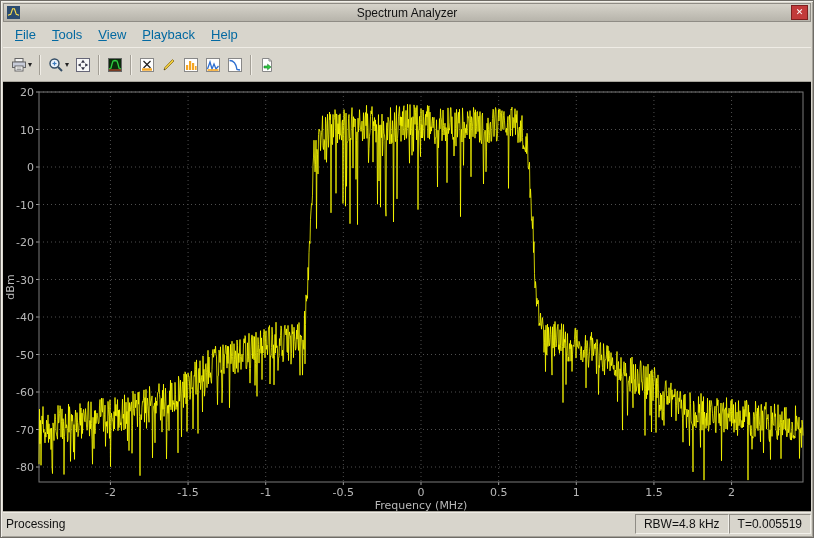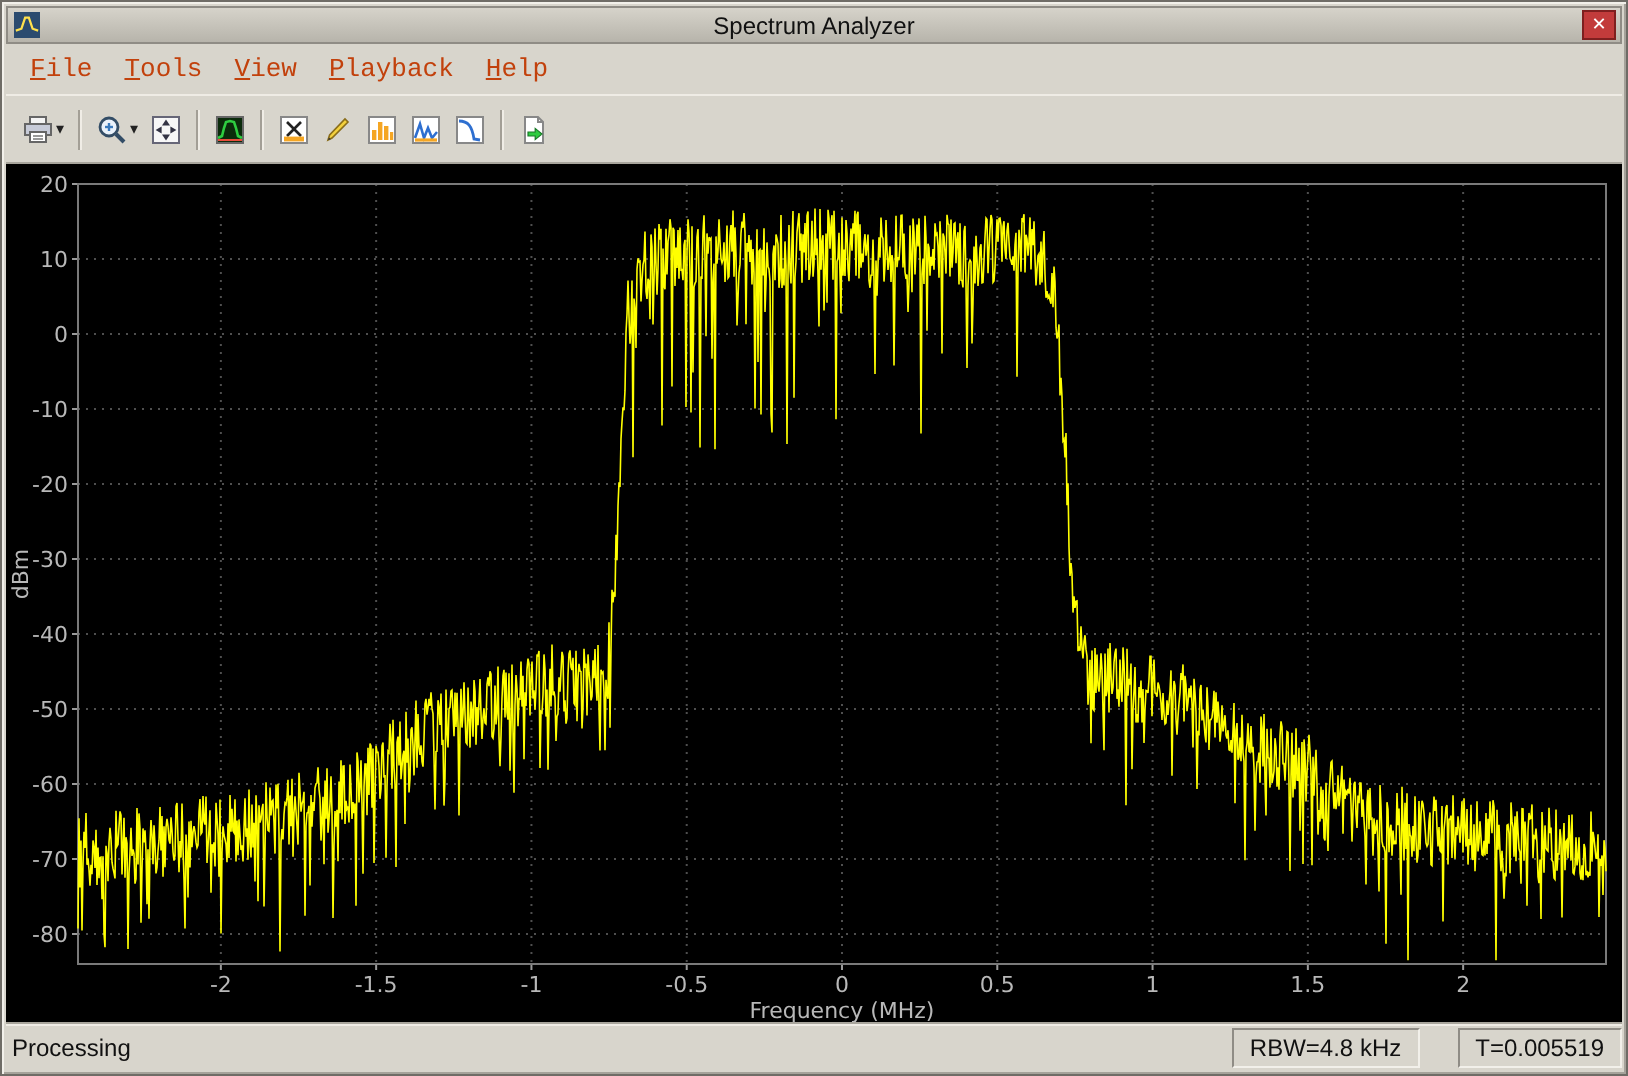--- a/index.html
+++ b/index.html
@@ -8,21 +8,21 @@
           box-shadow:inset 1px 1px 0 #f2f0ea, inset -1px -1px 0 #a5a29a;
           display:flex;flex-direction:column;box-sizing:border-box;padding:2px;}
   
   .titlebar{height:19px;flex:0 0 19px;background:linear-gradient(#d6d3ca,#b7b4ab);
             border:1px solid #8f8c85;display:flex;align-items:center;position:relative;box-sizing:border-box;}
   .titlebar .title{position:absolute;left:0;right:0;text-align:center;font-size:12px;color:#111;}
   .win-icon{width:13px;height:13px;margin-left:3px;display:flex;z-index:2;}
   .close-btn{margin-left:auto;margin-right:2px;width:15px;height:13px;background:#c23b3b;border:1px solid #7e1f1f;
              color:#fff;font-size:9px;line-height:12px;text-align:center;z-index:2;cursor:default;}
   
-  .menubar{height:25px;flex:0 0 25px;display:flex;align-items:center;padding:0 4px;font-size:13px;color:#c2410c;font-family:Liberation Mono, monospace;}
+  .menubar{height:25px;flex:0 0 25px;display:flex;align-items:center;padding:0 4px;font-size:13px;color:#0369a1;}
   .menu-item{padding:3px 8px 4px 8px;}
   .menu-item u{text-decoration:underline;}
   
   .toolbar{height:33px;flex:0 0 33px;display:flex;align-items:center;padding:0 5px;
            border-top:1px solid #efece5;border-bottom:1px solid #a8a59c;box-shadow:0 1px 0 #efece5;}
   .tbtn{height:24px;display:flex;align-items:center;justify-content:center;padding:2px 2px;border:1px solid transparent;border-radius:2px;}
   .tbtn svg{display:block;}
   .caret{font-size:8px;color:#222;margin-left:1px;line-height:8px;}
   .tsep{width:0;height:20px;border-left:1px solid #a39f96;border-right:1px solid #f0ede6;margin:0 4px;}
   
@@ -228,19 +228,19 @@
         <text x="31" y="389" fill="#b8b8b8" font-size="11" font-family="DejaVu Sans, sans-serif" text-anchor="end">-80</text>
         <rect x="36" y="10" width="764" height="390" fill="none" stroke="#7a7a7a" stroke-width="1"></rect>
         <text x="418" y="427" fill="#b8b8b8" font-size="11" font-family="DejaVu Sans, sans-serif" text-anchor="middle">Frequency (MHz)</text>
         <text x="11" y="205" fill="#b8b8b8" font-size="11" font-family="DejaVu Sans, sans-serif" text-anchor="middle" transform="rotate(-90 11 205)">dBm</text>
         <polyline points="36.0,382.2 36.5,327.1 37.0,361.8 37.5,338.3 38.0,383.3 38.5,349.9 39.0,333.9 39.5,342.0 40.0,324.5 40.5,350.4 41.0,347.2 41.5,352.8 42.0,360.9 42.5,350.4 43.0,355.1 43.5,338.2 44.0,341.4 44.5,352.0 45.0,332.9 45.5,360.5 46.0,341.8 46.5,357.1 47.0,346.8 47.5,346.6 48.0,367.6 48.5,346.1 49.0,384.7 49.5,391.6 50.0,340.9 50.5,344.6 51.0,358.6 51.5,339.1 52.0,331.9 52.5,337.5 53.0,349.1 53.5,352.2 54.0,354.4 54.5,357.2 55.0,323.4 55.5,341.1 56.0,340.2 56.5,331.4 57.0,323.7 57.5,325.5 58.0,355.2 58.5,339.8 59.0,326.9 59.5,356.9 60.0,336.6 60.5,339.6 61.0,392.5 61.5,354.6 62.0,344.7 62.5,331.9 63.0,346.0 63.5,342.7 64.0,344.8 64.5,359.8 65.0,357.5 65.5,322.0 66.0,350.3 66.5,324.7 67.0,332.2 67.5,379.4 68.0,352.5 68.5,332.2 69.0,339.2 69.5,333.2 70.0,343.8 70.5,370.1 71.0,342.6 71.5,377.4 72.0,340.2 72.5,328.0 73.0,335.6 73.5,350.1 74.0,330.6 74.5,340.4 75.0,354.7 75.5,351.7 76.0,343.4 76.5,338.2 77.0,321.5 77.5,343.3 78.0,326.0 78.5,356.4 79.0,331.1 79.5,351.6 80.0,331.7 80.5,327.4 81.0,331.1 81.5,337.9 82.0,339.8 82.5,326.6 83.0,332.9 83.5,344.0 84.0,348.3 84.5,345.8 85.0,321.2 85.5,319.5 86.0,337.7 86.5,354.1 87.0,338.5 87.5,346.8 88.0,319.8 88.5,341.7 89.0,357.8 89.5,382.2 90.0,335.3 90.5,344.0 91.0,366.7 91.5,328.7 92.0,351.8 92.5,328.4 93.0,341.6 93.5,334.2 94.0,331.1 94.5,333.8 95.0,339.1 95.5,341.8 96.0,340.6 96.5,323.9 97.0,317.5 97.5,334.9 98.0,334.1 98.5,316.0 99.0,328.5 99.5,330.2 100.0,316.3 100.5,349.5 101.0,341.0 101.5,332.8 102.0,323.1 102.5,364.4 103.0,340.1 103.5,344.3 104.0,339.2 104.5,351.2 105.0,319.4 105.5,327.4 106.0,334.8 106.5,356.4 107.0,317.7 107.5,384.7 108.0,344.0 108.5,331.2 109.0,335.5 109.5,337.7 110.0,340.0 110.5,349.1 111.0,329.6 111.5,347.0 112.0,315.5 112.5,333.8 113.0,322.4 113.5,333.4 114.0,334.3 114.5,317.6 115.0,348.7 115.5,328.2 116.0,345.6 116.5,327.7 117.0,335.6 117.5,343.0 118.0,340.6 118.5,348.7 119.0,331.8 119.5,317.1 120.0,336.4 120.5,332.1 121.0,347.9 121.5,312.8 122.0,339.8 122.5,346.7 123.0,320.2 123.5,341.7 124.0,329.4 124.5,358.8 125.0,315.6 125.5,328.0 126.0,368.6 126.5,320.6 127.0,329.3 127.5,327.6 128.0,322.3 128.5,319.9 129.0,371.3 129.5,343.3 130.0,309.1 130.5,326.4 131.0,333.2 131.5,333.6 132.0,311.8 132.5,325.7 133.0,318.6 133.5,318.0 134.0,329.3 134.5,344.8 135.0,310.3 135.5,322.2 136.0,309.9 136.5,334.5 137.0,393.7 137.5,338.8 138.0,332.5 138.5,337.7 139.0,325.1 139.5,319.5 140.0,320.2 140.5,316.7 141.0,307.9 141.5,340.2 142.0,315.7 142.5,331.1 143.0,307.4 143.5,346.4 144.0,324.6 144.5,316.1 145.0,323.5 145.5,331.1 146.0,340.3 146.5,304.4 147.0,314.0 147.5,323.8 148.0,319.9 148.5,318.4 149.0,313.9 149.5,375.9 150.0,331.0 150.5,324.5 151.0,324.3 151.5,320.9 152.0,360.8 152.5,315.5 153.0,331.3 153.5,319.0 154.0,323.5 154.5,312.0 155.0,310.0 155.5,309.5 156.0,301.6 156.5,312.5 157.0,317.2 157.5,338.3 158.0,327.5 158.5,316.4 159.0,350.1 159.5,308.3 160.0,327.4 160.5,302.1 161.0,334.4 161.5,327.7 162.0,319.8 162.5,306.1 163.0,324.3 163.5,377.0 164.0,340.7 164.5,323.5 165.0,331.3 165.5,322.9 166.0,348.6 166.5,308.8 167.0,324.6 167.5,298.1 168.0,327.8 168.5,301.1 169.0,301.0 169.5,330.0 170.0,318.4 170.5,322.3 171.0,321.1 171.5,329.2 172.0,300.3 172.5,312.7 173.0,327.5 173.5,319.0 174.0,324.6 174.5,319.7 175.0,370.9 175.5,294.2 176.0,298.6 176.5,319.2 177.0,311.5 177.5,298.1 178.0,320.4 178.5,354.9 179.0,311.5 179.5,300.0 180.0,300.0 180.5,325.6 181.0,291.9 181.5,315.5 182.0,289.8 182.5,291.0 183.0,321.9 183.5,292.3 184.0,349.5 184.5,316.7 185.0,291.0 185.5,294.1 186.0,294.1 186.5,301.1 187.0,317.4 187.5,312.3 188.0,290.9 188.5,289.2 189.0,306.8 189.5,305.5 190.0,346.9 190.5,311.3 191.0,293.6 191.5,294.3 192.0,279.9 192.5,287.5 193.0,312.4 193.5,277.9 194.0,301.8 194.5,310.3 195.0,351.5 195.5,289.1 196.0,286.3 196.5,300.7 197.0,278.7 197.5,307.6 198.0,301.5 198.5,295.5 199.0,293.4 199.5,330.0 200.0,273.9 200.5,299.4 201.0,287.3 201.5,314.2 202.0,307.3 202.5,282.8 203.0,281.6 203.5,290.8 204.0,305.7 204.5,287.9 205.0,268.3 205.5,301.9 206.0,275.0 206.5,291.5 207.0,295.5 207.5,290.7 208.0,298.8 208.5,301.3 209.0,287.5 209.5,269.9 210.0,267.4 210.5,275.3 211.0,271.9 211.5,267.4 212.0,271.0 212.5,264.1 213.0,272.2 213.5,274.8 214.0,297.0 214.5,322.7 215.0,293.8 215.5,293.6 216.0,268.1 216.5,271.6 217.0,280.5 217.5,264.8 218.0,290.5 218.5,287.9 219.0,320.8 219.5,306.9 220.0,262.7 220.5,284.5 221.0,291.7 221.5,272.4 222.0,271.6 222.5,263.5 223.0,263.0 223.5,273.7 224.0,286.1 224.5,264.2 225.0,281.5 225.5,264.4 226.0,279.9 226.5,325.8 227.0,283.3 227.5,262.4 228.0,281.8 228.5,274.9 229.0,259.2 229.5,274.5 230.0,289.3 230.5,290.0 231.0,261.7 231.5,277.8 232.0,291.8 232.5,268.8 233.0,273.4 233.5,286.4 234.0,258.0 234.5,263.6 235.0,290.4 235.5,271.5 236.0,280.6 236.5,269.1 237.0,257.5 237.5,274.7 238.0,287.5 238.5,277.1 239.0,272.1 239.5,279.4 240.0,279.9 240.5,260.3 241.0,256.7 241.5,261.1 242.0,253.6 242.5,255.1 243.0,286.2 243.5,287.0 244.0,282.3 244.5,260.8 245.0,280.2 245.5,274.9 246.0,251.3 246.5,286.4 247.0,301.1 247.5,286.3 248.0,267.1 248.5,255.8 249.0,252.9 249.5,276.7 250.0,254.2 250.5,274.2 251.0,277.8 251.5,254.6 252.0,303.4 252.5,281.5 253.0,250.2 253.5,282.9 254.0,314.4 254.5,270.4 255.0,255.5 255.5,262.6 256.0,281.1 256.5,267.3 257.0,267.5 257.5,248.7 258.0,271.3 258.5,255.9 259.0,297.6 259.5,264.1 260.0,271.0 260.5,252.7 261.0,247.3 261.5,249.8 262.0,275.8 262.5,256.9 263.0,248.8 263.5,267.3 264.0,263.2 264.5,272.8 265.0,262.4 265.5,245.7 266.0,245.9 266.5,243.5 267.0,302.0 267.5,273.8 268.0,274.4 268.5,265.5 269.0,245.2 269.5,252.8 270.0,276.3 270.5,262.8 271.0,302.9 271.5,273.3 272.0,252.4 272.5,271.2 273.0,240.2 273.5,265.6 274.0,263.7 274.5,266.8 275.0,288.5 275.5,276.2 276.0,274.9 276.5,256.6 277.0,263.8 277.5,253.7 278.0,243.9 278.5,246.3 279.0,273.7 279.5,268.1 280.0,279.8 280.5,277.1 281.0,255.3 281.5,244.9 282.0,243.2 282.5,251.5 283.0,253.0 283.5,246.9 284.0,269.6 284.5,270.5 285.0,243.4 285.5,278.6 286.0,257.5 286.5,249.9 287.0,253.5 287.5,253.8 288.0,282.2 288.5,271.5 289.0,242.4 289.5,251.9 290.0,249.7 290.5,275.7 291.0,245.2 291.5,254.1 292.0,259.4 292.5,268.2 293.0,266.1 293.5,248.1 294.0,257.1 294.5,242.5 295.0,260.2 295.5,268.4 296.0,240.5 296.5,271.9 297.0,293.3 297.5,252.9 298.0,254.6 298.5,254.0 299.0,264.1 299.5,293.1 300.0,257.9 300.5,265.0 301.0,267.4 301.5,229.1 302.0,281.9 302.5,242.4 303.0,212.9 303.5,219.2 304.0,213.9 304.5,216.4 305.0,185.4 305.5,198.1 306.0,170.7 306.5,159.1 307.0,161.5 307.5,137.3 308.0,128.9 308.5,121.6 309.0,123.1 309.5,113.2 310.0,84.2 310.5,75.1 311.0,58.2 311.5,76.1 312.0,89.9 312.5,82.3 313.0,58.2 313.5,146.6 314.0,67.3 314.5,72.5 315.0,92.0 315.5,52.6 316.0,47.1 316.5,48.9 317.0,48.6 317.5,68.7 318.0,58.3 318.5,50.3 319.0,48.1 319.5,33.8 320.0,63.7 320.5,67.5 321.0,57.4 321.5,58.5 322.0,77.6 322.5,35.2 323.0,41.4 323.5,80.3 324.0,58.5 324.5,32.2 325.0,50.0 325.5,65.3 326.0,52.2 326.5,30.0 327.0,37.8 327.5,32.4 328.0,130.8 328.5,42.3 329.0,61.0 329.5,62.6 330.0,32.4 330.5,55.2 331.0,38.7 331.5,35.3 332.0,27.6 332.5,31.8 333.0,111.3 333.5,31.9 334.0,33.1 334.5,61.0 335.0,41.7 335.5,52.0 336.0,33.0 336.5,57.4 337.0,31.8 337.5,53.0 338.0,52.8 338.5,58.1 339.0,40.5 339.5,37.9 340.0,121.5 340.5,43.6 341.0,27.6 341.5,34.7 342.0,53.9 342.5,124.2 343.0,31.1 343.5,104.3 344.0,61.5 344.5,59.7 345.0,58.7 345.5,36.6 346.0,32.5 346.5,56.4 347.0,141.7 347.5,56.2 348.0,57.5 348.5,34.1 349.0,25.6 349.5,46.9 350.0,86.1 350.5,34.7 351.0,44.9 351.5,36.6 352.0,37.7 352.5,37.1 353.0,97.4 353.5,58.4 354.0,49.8 354.5,142.6 355.0,36.2 355.5,49.9 356.0,43.5 356.5,27.7 357.0,39.3 357.5,47.3 358.0,49.4 358.5,47.7 359.0,39.1 359.5,59.0 360.0,48.6 360.5,30.7 361.0,57.0 361.5,56.3 362.0,36.1 362.5,30.5 363.0,43.8 363.5,23.3 364.0,56.4 364.5,31.7 365.0,45.2 365.5,80.7 366.0,66.7 366.5,54.3 367.0,50.2 367.5,34.6 368.0,28.8 368.5,31.9 369.0,24.5 369.5,34.3 370.0,80.1 370.5,39.5 371.0,43.9 371.5,35.5 372.0,49.0 372.5,37.9 373.0,60.3 373.5,42.5 374.0,54.1 374.5,122.2 375.0,58.8 375.5,32.6 376.0,99.0 376.5,43.5 377.0,42.9 377.5,125.2 378.0,42.9 378.5,55.7 379.0,32.1 379.5,74.0 380.0,59.3 380.5,39.2 381.0,51.2 381.5,52.6 382.0,58.6 382.5,124.9 383.0,134.2 383.5,45.1 384.0,40.7 384.5,58.1 385.0,35.2 385.5,37.3 386.0,40.1 386.5,61.9 387.0,57.3 387.5,25.5 388.0,62.0 388.5,52.3 389.0,60.7 389.5,38.7 390.0,50.8 390.5,140.0 391.0,55.6 391.5,30.5 392.0,52.9 392.5,59.7 393.0,38.2 393.5,23.5 394.0,116.9 394.5,56.5 395.0,48.9 395.5,34.2 396.0,29.1 396.5,24.6 397.0,43.4 397.5,34.8 398.0,59.4 398.5,35.1 399.0,44.2 399.5,29.5 400.0,53.1 400.5,25.9 401.0,23.7 401.5,58.0 402.0,54.5 402.5,45.8 403.0,28.4 403.5,56.4 404.0,49.8 404.5,22.2 405.0,45.6 405.5,37.2 406.0,55.2 406.5,81.2 407.0,22.5 407.5,52.8 408.0,39.1 408.5,35.6 409.0,73.3 409.5,54.3 410.0,34.7 410.5,69.4 411.0,22.9 411.5,27.2 412.0,42.4 412.5,30.7 413.0,25.6 413.5,57.9 414.0,23.4 414.5,43.5 415.0,127.6 415.5,48.8 416.0,47.0 416.5,34.4 417.0,55.6 417.5,74.6 418.0,26.7 418.5,55.9 419.0,42.8 419.5,56.0 420.0,28.0 420.5,34.7 421.0,52.2 421.5,58.6 422.0,40.9 422.5,32.3 423.0,43.4 423.5,29.6 424.0,34.8 424.5,23.4 425.0,55.9 425.5,25.5 426.0,23.9 426.5,57.2 427.0,30.1 427.5,51.9 428.0,44.8 428.5,49.1 429.0,39.6 429.5,35.1 430.0,45.8 430.5,41.6 431.0,35.3 431.5,58.2 432.0,61.9 432.5,55.6 433.0,55.6 433.5,37.8 434.0,57.8 434.5,105.0 435.0,48.2 435.5,65.9 436.0,50.5 436.5,36.6 437.0,46.9 437.5,26.8 438.0,36.0 438.5,37.3 439.0,58.8 439.5,50.5 440.0,28.0 440.5,43.4 441.0,53.0 441.5,47.6 442.0,41.2 442.5,59.0 443.0,45.5 443.5,49.1 444.0,100.7 444.5,55.9 445.0,25.9 445.5,51.6 446.0,46.5 446.5,48.1 447.0,40.4 447.5,25.7 448.0,25.6 448.5,51.8 449.0,34.7 449.5,54.0 450.0,57.5 450.5,55.2 451.0,74.0 451.5,60.0 452.0,30.7 452.5,46.5 453.0,64.1 453.5,27.3 454.0,34.2 454.5,55.2 455.0,42.5 455.5,30.3 456.0,41.2 456.5,27.2 457.0,46.3 457.5,134.7 458.0,55.1 458.5,47.3 459.0,60.0 459.5,25.9 460.0,37.0 460.5,83.4 461.0,39.9 461.5,41.9 462.0,55.9 462.5,46.4 463.0,50.9 463.5,42.5 464.0,52.9 464.5,29.6 465.0,35.4 465.5,34.7 466.0,41.1 466.5,56.9 467.0,28.6 467.5,40.4 468.0,94.8 468.5,34.7 469.0,36.4 469.5,44.4 470.0,54.8 470.5,25.4 471.0,29.8 471.5,30.4 472.0,56.2 472.5,27.8 473.0,51.9 473.5,44.2 474.0,29.9 474.5,29.5 475.0,49.6 475.5,37.8 476.0,34.1 476.5,60.3 477.0,29.6 477.5,58.1 478.0,58.3 478.5,61.7 479.0,33.7 479.5,31.0 480.0,59.6 480.5,102.0 481.0,60.8 481.5,49.4 482.0,48.1 482.5,49.0 483.0,89.8 483.5,69.1 484.0,41.2 484.5,59.7 485.0,35.9 485.5,47.6 486.0,61.0 486.5,53.2 487.0,42.1 487.5,40.1 488.0,59.4 488.5,59.2 489.0,48.1 489.5,36.6 490.0,27.1 490.5,27.8 491.0,54.6 491.5,42.9 492.0,32.7 492.5,25.5 493.0,27.8 493.5,59.2 494.0,58.5 494.5,51.6 495.0,39.1 495.5,27.6 496.0,38.9 496.5,27.3 497.0,27.1 497.5,30.6 498.0,48.9 498.5,31.6 499.0,28.6 499.5,42.9 500.0,47.4 500.5,33.4 501.0,29.4 501.5,38.9 502.0,47.1 502.5,48.4 503.0,50.4 503.5,46.2 504.0,53.4 504.5,40.3 505.0,34.4 505.5,106.4 506.0,52.9 506.5,32.9 507.0,38.7 507.5,53.9 508.0,27.0 508.5,28.1 509.0,25.1 509.5,54.2 510.0,35.4 510.5,37.4 511.0,45.9 511.5,39.0 512.0,26.7 512.5,52.7 513.0,32.5 513.5,40.6 514.0,28.6 514.5,47.3 515.0,60.7 515.5,53.0 516.0,45.9 516.5,45.0 517.0,60.4 517.5,38.7 518.0,59.2 518.5,43.0 519.0,33.5 519.5,55.4 520.0,66.9 520.5,63.5 521.0,66.8 521.5,65.7 522.0,68.2 522.5,69.9 523.0,54.5 523.5,71.6 524.0,51.3 524.5,58.9 525.0,81.7 525.5,87.2 526.0,85.5 526.5,80.2 527.0,115.7 527.5,106.9 528.0,116.5 528.5,138.4 529.0,137.5 529.5,146.7 530.0,134.5 530.5,170.6 531.0,159.6 531.5,191.6 532.0,206.0 532.5,199.5 533.0,205.1 533.5,224.3 534.0,216.2 534.5,222.0 535.0,218.6 535.5,218.4 536.0,243.6 536.5,241.2 537.0,243.4 537.5,231.1 538.0,241.9 538.5,247.2 539.0,238.8 539.5,235.6 540.0,242.7 540.5,246.0 541.0,270.4 541.5,260.2 542.0,247.9 542.5,289.6 543.0,243.2 543.5,272.5 544.0,273.2 544.5,242.0 545.0,264.5 545.5,245.3 546.0,260.7 546.5,263.8 547.0,255.7 547.5,244.6 548.0,252.6 548.5,272.9 549.0,293.1 549.5,244.8 550.0,266.1 550.5,263.5 551.0,242.2 551.5,274.2 552.0,239.5 552.5,255.1 553.0,265.0 553.5,261.8 554.0,249.1 554.5,244.4 555.0,242.3 555.5,267.4 556.0,262.7 556.5,271.4 557.0,247.7 557.5,263.7 558.0,268.9 558.5,241.7 559.0,249.8 559.5,264.6 560.0,320.6 560.5,242.4 561.0,265.9 561.5,257.4 562.0,260.3 562.5,249.8 563.0,302.6 563.5,273.0 564.0,263.3 564.5,251.5 565.0,279.3 565.5,275.0 566.0,279.3 566.5,261.5 567.0,266.8 567.5,258.3 568.0,279.2 568.5,262.5 569.0,289.5 569.5,272.8 570.0,263.2 570.5,263.4 571.0,264.5 571.5,257.6 572.0,246.2 572.5,246.2 573.0,276.1 573.5,256.2 574.0,247.8 574.5,264.5 575.0,264.7 575.5,266.4 576.0,259.3 576.5,261.0 577.0,264.2 577.5,269.4 578.0,278.0 578.5,264.5 579.0,274.6 579.5,280.0 580.0,279.5 580.5,268.1 581.0,275.5 581.5,269.5 582.0,263.5 582.5,253.2 583.0,305.9 583.5,266.3 584.0,258.5 584.5,260.8 585.0,277.6 585.5,285.4 586.0,276.3 586.5,269.7 587.0,264.3 587.5,254.5 588.0,257.9 588.5,250.2 589.0,278.7 589.5,255.9 590.0,260.4 590.5,273.6 591.0,269.2 591.5,262.1 592.0,266.7 592.5,260.8 593.0,269.9 593.5,291.8 594.0,257.4 594.5,264.4 595.0,273.9 595.5,312.5 596.0,283.4 596.5,285.7 597.0,262.8 597.5,260.5 598.0,278.2 598.5,272.8 599.0,278.8 599.5,285.5 600.0,289.2 600.5,261.6 601.0,271.7 601.5,293.0 602.0,278.0 602.5,277.8 603.0,276.6 603.5,272.2 604.0,263.4 604.5,286.7 605.0,264.1 605.5,279.3 606.0,268.8 606.5,276.2 607.0,288.9 607.5,283.2 608.0,270.6 608.5,283.7 609.0,279.9 609.5,275.6 610.0,285.6 610.5,287.3 611.0,283.1 611.5,292.9 612.0,293.2 612.5,288.0 613.0,294.3 613.5,283.1 614.0,269.5 614.5,319.6 615.0,283.0 615.5,279.5 616.0,297.9 616.5,296.4 617.0,286.8 617.5,298.6 618.0,275.4 618.5,294.3 619.0,298.6 619.5,348.1 620.0,293.3 620.5,289.8 621.0,279.7 621.5,293.7 622.0,294.1 622.5,281.0 623.0,294.2 623.5,291.4 624.0,301.9 624.5,333.4 625.0,305.8 625.5,299.0 626.0,298.8 626.5,294.3 627.0,309.4 627.5,276.3 628.0,282.0 628.5,301.2 629.0,275.0 629.5,307.9 630.0,325.8 630.5,282.4 631.0,296.7 631.5,297.2 632.0,311.8 632.5,282.2 633.0,309.5 633.5,306.9 634.0,303.5 634.5,287.1 635.0,291.6 635.5,311.4 636.0,301.7 636.5,312.9 637.0,286.0 637.5,278.7 638.0,281.4 638.5,299.8 639.0,299.8 639.5,308.4 640.0,296.6 640.5,283.8 641.0,284.2 641.5,309.8 642.0,353.5 642.5,306.1 643.0,284.4 643.5,316.8 644.0,295.4 644.5,312.6 645.0,282.1 645.5,308.1 646.0,308.2 646.5,291.9 647.0,333.4 647.5,311.0 648.0,289.0 648.5,350.0 649.0,287.7 649.5,295.3 650.0,318.7 650.5,304.4 651.0,295.2 651.5,285.4 652.0,293.8 652.5,304.1 653.0,350.6 653.5,296.4 654.0,315.9 654.5,301.5 655.0,292.9 655.5,310.2 656.0,335.3 656.5,323.0 657.0,328.8 657.5,311.2 658.0,327.4 658.5,312.9 659.0,336.9 659.5,338.2 660.0,309.4 660.5,329.7 661.0,343.5 661.5,315.6 662.0,307.4 662.5,299.2 663.0,298.6 663.5,311.1 664.0,322.4 664.5,314.2 665.0,322.6 665.5,318.5 666.0,305.7 666.5,321.1 667.0,316.3 667.5,308.3 668.0,300.9 668.5,334.9 669.0,307.8 669.5,317.4 670.0,313.7 670.5,314.8 671.0,312.5 671.5,314.8 672.0,306.9 672.5,319.9 673.0,338.8 673.5,323.2 674.0,310.0 674.5,308.9 675.0,325.1 675.5,332.0 676.0,315.8 676.5,319.6 677.0,309.5 677.5,309.6 678.0,326.5 678.5,317.8 679.0,328.0 679.5,336.2 680.0,360.2 680.5,319.0 681.0,312.9 681.5,332.6 682.0,312.0 682.5,327.5 683.0,327.2 683.5,345.9 684.0,327.2 684.5,334.9 685.0,332.1 685.5,327.9 686.0,342.1 686.5,363.7 687.0,310.5 687.5,321.4 688.0,338.7 688.5,341.2 689.0,341.5 689.5,343.9 690.0,389.9 690.5,319.1 691.0,322.6 691.5,344.1 692.0,332.5 692.5,330.4 693.0,345.8 693.5,333.3 694.0,340.1 694.5,339.0 695.0,340.1 695.5,314.5 696.0,330.6 696.5,322.3 697.0,342.3 697.5,365.4 698.0,311.4 698.5,329.8 699.0,348.2 699.5,319.4 700.0,342.5 700.5,314.6 701.0,398.1 701.5,330.0 702.0,335.1 702.5,336.3 703.0,346.4 703.5,331.0 704.0,343.6 704.5,316.1 705.0,337.3 705.5,349.3 706.0,345.6 706.5,318.5 707.0,342.9 707.5,325.3 708.0,318.4 708.5,320.1 709.0,324.7 709.5,331.3 710.0,339.4 710.5,341.1 711.0,340.0 711.5,328.7 712.0,324.2 712.5,350.3 713.0,350.8 713.5,326.9 714.0,316.3 714.5,323.5 715.0,317.9 715.5,331.8 716.0,341.2 716.5,331.5 717.0,343.3 717.5,343.9 718.0,321.0 718.5,378.8 719.0,333.0 719.5,328.0 720.0,321.7 720.5,320.6 721.0,350.2 721.5,327.7 722.0,327.7 722.5,325.8 723.0,347.0 723.5,315.6 724.0,337.9 724.5,347.3 725.0,331.5 725.5,335.6 726.0,326.1 726.5,331.6 727.0,339.4 727.5,329.6 728.0,318.6 728.5,344.2 729.0,317.1 729.5,331.2 730.0,341.3 730.5,322.5 731.0,350.3 731.5,337.5 732.0,340.6 732.5,320.4 733.0,346.8 733.5,348.0 734.0,330.1 734.5,353.6 735.0,341.2 735.5,318.6 736.0,343.7 736.5,339.1 737.0,328.7 737.5,336.8 738.0,345.3 738.5,345.7 739.0,338.4 739.5,345.7 740.0,324.5 740.5,345.0 741.0,327.4 741.5,339.9 742.0,318.7 742.5,326.8 743.0,334.6 743.5,318.1 744.0,321.3 744.5,342.4 745.0,398.1 745.5,322.9 746.0,342.9 746.5,330.4 747.0,343.8 747.5,353.6 748.0,343.4 748.5,352.3 749.0,367.3 749.5,354.4 750.0,356.2 750.5,330.6 751.0,330.3 751.5,334.8 752.0,354.6 752.5,319.2 753.0,328.7 753.5,331.7 754.0,346.4 754.5,326.1 755.0,348.6 755.5,323.7 756.0,333.5 756.5,342.4 757.0,344.3 757.5,359.9 758.0,322.4 758.5,322.5 759.0,348.4 759.5,328.8 760.0,338.2 760.5,370.9 761.0,333.0 761.5,324.5 762.0,327.4 762.5,327.1 763.0,320.2 763.5,347.1 764.0,336.2 764.5,336.9 765.0,332.3 765.5,339.5 766.0,356.3 766.5,359.6 767.0,347.8 767.5,377.5 768.0,324.0 768.5,337.7 769.0,354.4 769.5,330.7 770.0,342.0 770.5,343.0 771.0,343.5 771.5,321.9 772.0,334.6 772.5,331.8 773.0,348.2 773.5,348.9 774.0,357.0 774.5,357.7 775.0,322.7 775.5,353.4 776.0,344.8 776.5,344.9 777.0,332.6 777.5,337.7 778.0,376.7 778.5,340.3 779.0,329.5 779.5,353.1 780.0,338.8 780.5,338.0 781.0,347.1 781.5,325.5 782.0,336.2 782.5,348.3 783.0,325.2 783.5,354.4 784.0,355.0 784.5,351.2 785.0,336.7 785.5,350.7 786.0,347.0 786.5,336.6 787.0,354.5 787.5,357.8 788.0,350.7 788.5,358.1 789.0,340.0 789.5,342.2 790.0,355.6 790.5,353.4 791.0,356.7 791.5,354.0 792.0,355.9 792.5,323.7 793.0,348.8 793.5,333.9 794.0,337.1 794.5,342.1 795.0,347.1 795.5,347.2 796.0,335.1 796.5,376.5 797.0,347.4 797.5,350.9 798.0,345.7 798.5,365.5 799.0,338.1 799.5,342.3 800.0,353.6" fill="none" stroke="#ffff00" stroke-width="0.8"></polyline>
       </svg>
   </div>
 
   <div class="statusbar">
     <span class="status-left">Processing</span>
-    <span id="status-panels" style="display:flex;gap:19px;margin-left:39px;">
+    <span id="status-panels" style="display:flex;gap:0;margin-left:39px;">
         <span class="status-panel">RBW=4.8 kHz</span>
         <span class="status-panel">T=0.005519</span>
       </span>
   </div>
 
 </div>
 
 </body></html>

